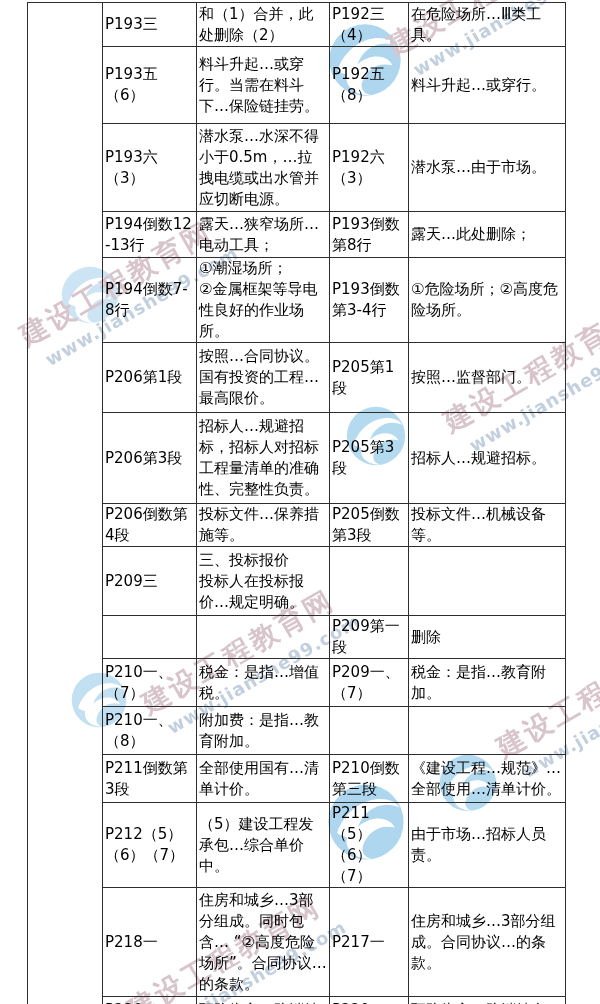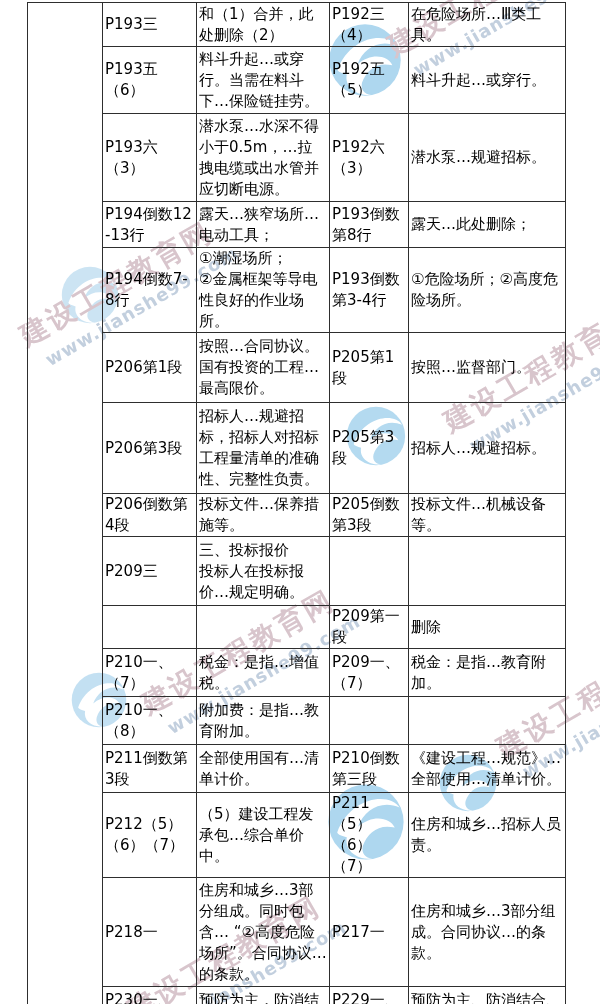--- a/index.html
+++ b/index.html
@@ -121,31 +121,31 @@
         <col style="width:157px">
     </colgroup>
     <tbody>
       <tr style="height:44px">
         <td class="spacer-cell" rowspan="17"></td>
         <td class="ref">P193三</td>
         <td>和（1）合并，此处删除（2）</td>
         <td class="ref">P192三（4）</td>
         <td>在危险场所…Ⅲ类工具。</td>
       </tr>
-      <tr style="height:67px">
+      <tr style="height:77px">
         <td class="ref">P193五（6）</td>
         <td>料斗升起…或穿行。当需在料斗下…保险链挂劳。</td>
-        <td class="ref">P192五（5）</td>
+        <td class="ref">P192五（8）</td>
         <td>料斗升起…或穿行。</td>
       </tr>
       <tr style="height:88px">
         <td class="ref">P193六（3）</td>
         <td>潜水泵…水深不得小于0.5m，…拉拽电缆或出水管并应切断电源。</td>
         <td class="ref">P192六（3）</td>
-        <td>潜水泵…规避招标。</td>
+        <td>潜水泵…由于市场。</td>
       </tr>
       <tr style="height:46px">
         <td class="ref">P194倒数12-13行</td>
         <td>露天…狭窄场所…电动工具；</td>
         <td class="ref">P193倒数第8行</td>
         <td>露天…此处删除；</td>
       </tr>
       <tr style="height:66px">
         <td class="ref">P194倒数7-8行</td>
         <td>①潮湿场所；
@@ -199,21 +199,21 @@
       <tr style="height:48px">
         <td class="ref">P211倒数第3段</td>
         <td>全部使用国有…清单计价。</td>
         <td class="ref">P210倒数第三段</td>
         <td>《建设工程…规范》…全部使用…清单计价。</td>
       </tr>
       <tr style="height:44px">
         <td class="ref">P212（5）（6）（7）</td>
         <td>（5）建设工程发承包…综合单价中。</td>
         <td class="ref">P211（5）（6）（7）</td>
-        <td>住房和城乡…招标人员责。</td>
+        <td>由于市场…招标人员责。</td>
       </tr>
       <tr style="height:109px">
         <td class="ref">P218一</td>
         <td>住房和城乡…3部分组成。同时包含… “②高度危险场所”。合同协议…的条款。</td>
         <td class="ref">P217一</td>
         <td>住房和城乡…3部分组成。合同协议…的条款。</td>
       </tr>
       <tr style="height:48px">
         <td class="ref">P230一、（1）</td>
         <td>预防为主，防消结合</td>

